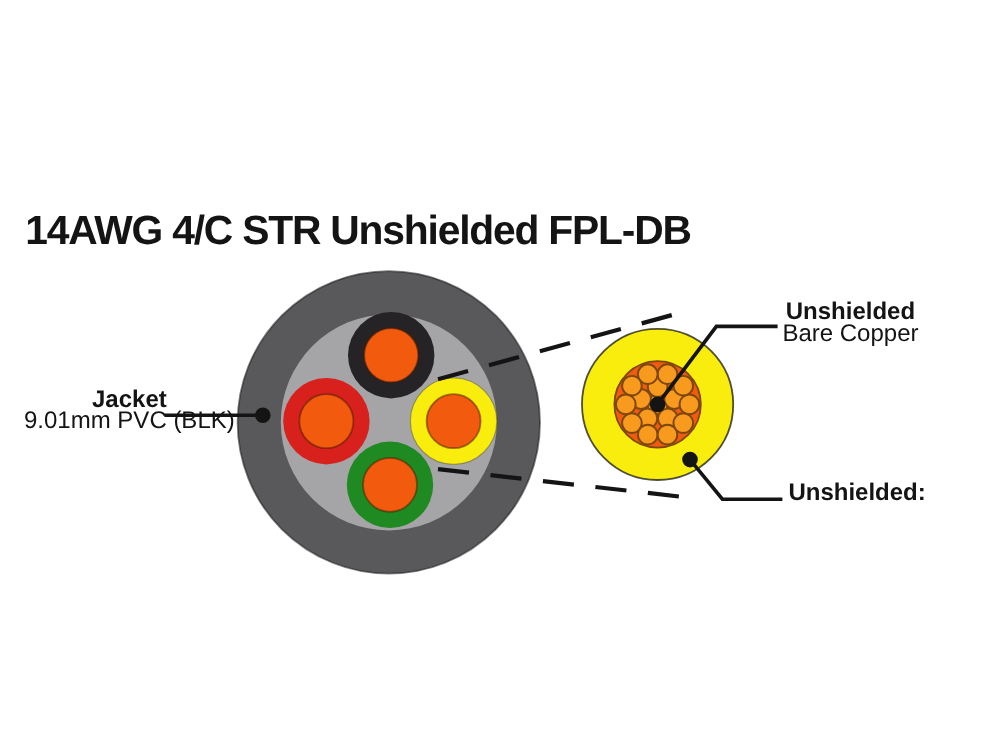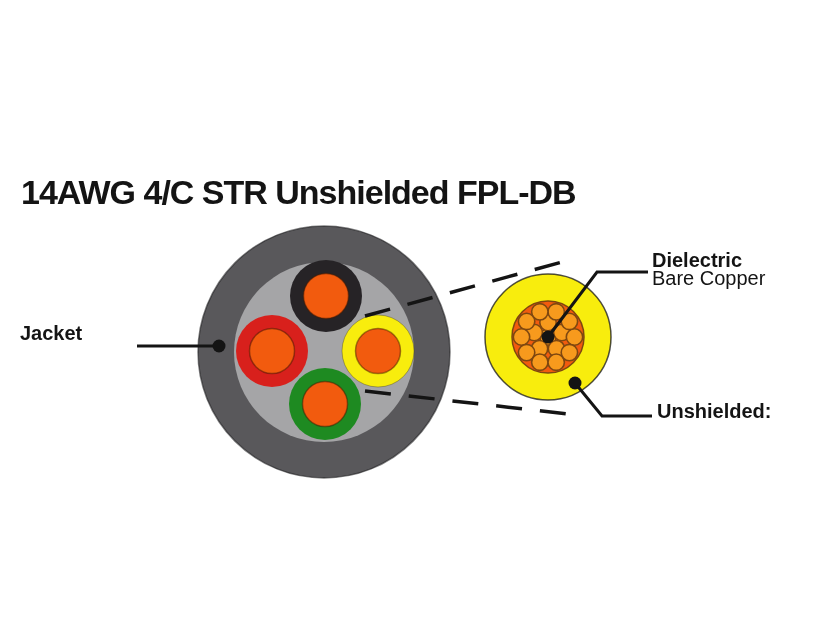--- a/index.html
+++ b/index.html
@@ -7,20 +7,21 @@
     padding: 0;
     background: #ffffff;
     font-family: "Liberation Sans", sans-serif;
   }
   .stage {
     position: relative;
     width: 840px;
     height: 630px;
     background: #ffffff;
     overflow: hidden;
+    text-align: center;
   }
   .diagram-svg {
     position: absolute;
     left: 0;
     top: 0;
     width: 840px;
     height: 630px;
   }
   .title {
     position: absolute;
@@ -121,24 +122,25 @@
 
     <g>
       <polyline points="575,383 602,416 652,416" class="leader" stroke="#141414"></polyline>
       <circle cx="575" cy="383" r="6.5" fill="#141414"></circle>
     </g>
 
   </svg>
 
   <div class="callout callout-jacket">
     <span class="heading">Jacket</span>
+    <span class="spec">9.01mm PVC (BLK)</span>
   </div>
 
   <div class="callout callout-conductor">
-    <span class="heading">Dielectric</span>
+    <span class="heading">Unshielded</span>
     <span class="spec">Bare Copper</span>
   </div>
 
   <div class="callout callout-dielectric">
     <span class="heading">Unshielded:</span>
   </div>
 
 </div>
 
 </body></html>

